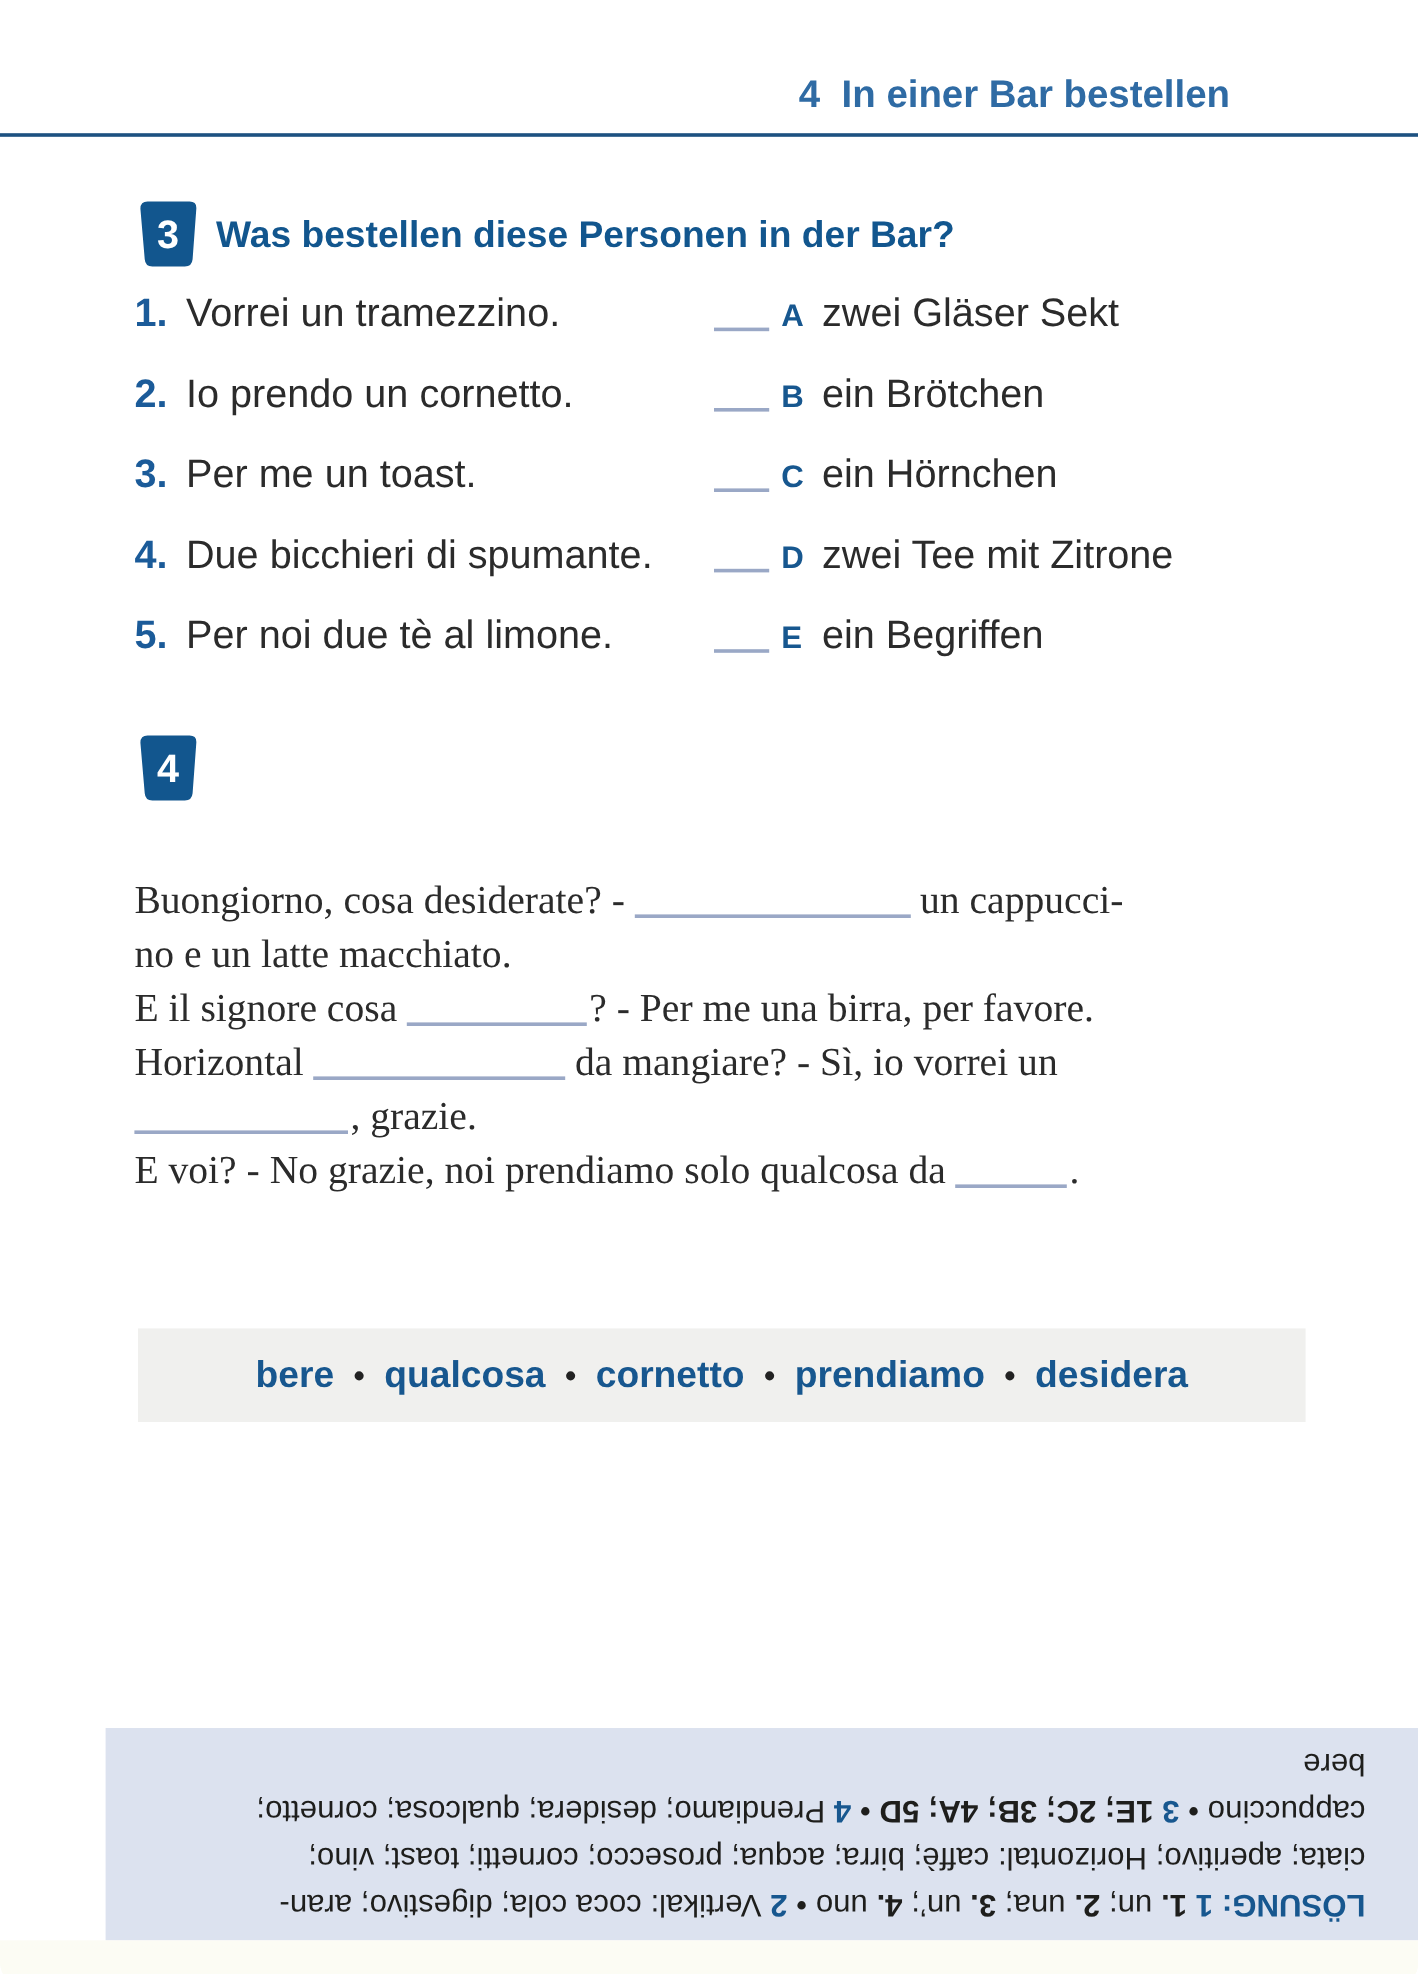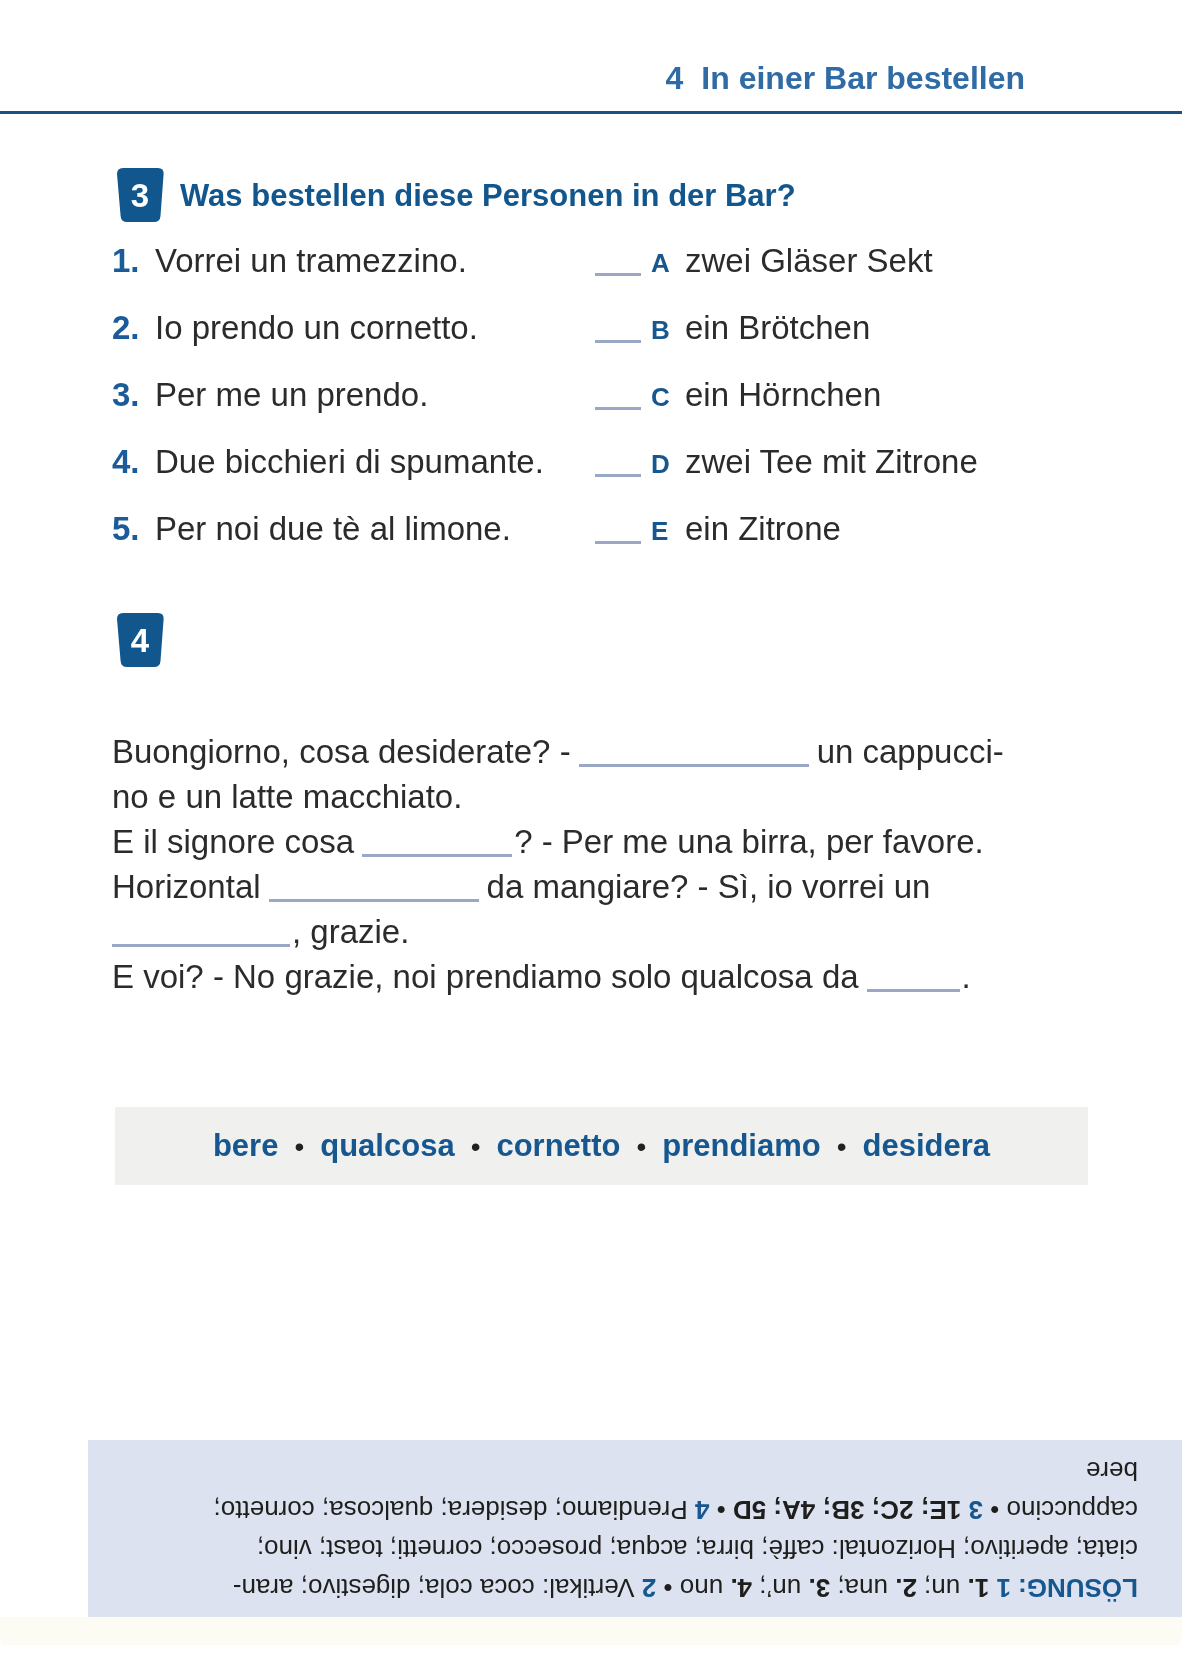--- a/index.html
+++ b/index.html
@@ -41,21 +41,21 @@
   
   .blank{
     display:inline-block;border-bottom:3px solid #9aa8c6;height:8px;
     vertical-align:baseline;margin:0 8px -4px 8px;
   }
   .mblank{width:46px;margin:0 10px -4px 0;}
   .w230{width:230px;} .w210{width:210px;} .w178{width:178px;margin-left:0;} .w150{width:150px;} .w93{width:93px;}
   .tight-r{margin-right:2px;}
 
   
-  .dialog{position:absolute;left:112px;top:729px;width:980px;font-size:33px;line-height:45px;color:#2b2b2b;}
+  .dialog{position:absolute;left:112px;top:729px;width:980px;font-size:33px;line-height:45px;color:#2b2b2b;font-family:Liberation Serif, serif;}
   .d-line{white-space:nowrap;}
 
   
   .word-bank{
     position:absolute;left:115px;top:1107px;width:973px;height:78px;background:#f0f0ee;
     text-align:center;line-height:78px;white-space:nowrap;
   }
   .wb-word{font-size:31px;font-weight:bold;color:#17578f;}
   .wb-sep{font-size:28px;color:#222222;margin:0 16px;}
 
@@ -96,35 +96,35 @@
         <span class="blank mblank"></span><span class="m-letter">A</span><span class="m-text">zwei Gläser Sekt</span>
       </span>
     </div>
     <div class="m-row">
       <span class="m-num">2.</span><span class="m-text">Io prendo un cornetto.</span>
       <span class="m-right">
         <span class="blank mblank"></span><span class="m-letter">B</span><span class="m-text">ein Brötchen</span>
       </span>
     </div>
     <div class="m-row">
-      <span class="m-num">3.</span><span class="m-text">Per me un prendo.</span>
+      <span class="m-num">3.</span><span class="m-text">Per me un toast.</span>
       <span class="m-right">
         <span class="blank mblank"></span><span class="m-letter">C</span><span class="m-text">ein Hörnchen</span>
       </span>
     </div>
     <div class="m-row">
       <span class="m-num">4.</span><span class="m-text">Due bicchieri di spumante.</span>
       <span class="m-right">
         <span class="blank mblank"></span><span class="m-letter">D</span><span class="m-text">zwei Tee mit Zitrone</span>
       </span>
     </div>
     <div class="m-row">
       <span class="m-num">5.</span><span class="m-text">Per noi due tè al limone.</span>
       <span class="m-right">
-        <span class="blank mblank"></span><span class="m-letter">E</span><span class="m-text">ein Zitrone</span>
+        <span class="blank mblank"></span><span class="m-letter">E</span><span class="m-text">ein Begriffen</span>
       </span>
     </div>
   </div>
 
   <div class="badge" style="left:112px;top:611px;">
     <svg viewBox="0 0 54 58">
       <path d="M5,8 Q5,2 11,2 L46,2 Q52,2 51.6,8 L48.5,50 Q48,56 42,56 L15,56 Q9,56 8.6,50 Z" fill="#12568e"></path>
       <text x="28" y="41" text-anchor="middle">4</text>
     </svg>
   </div>

